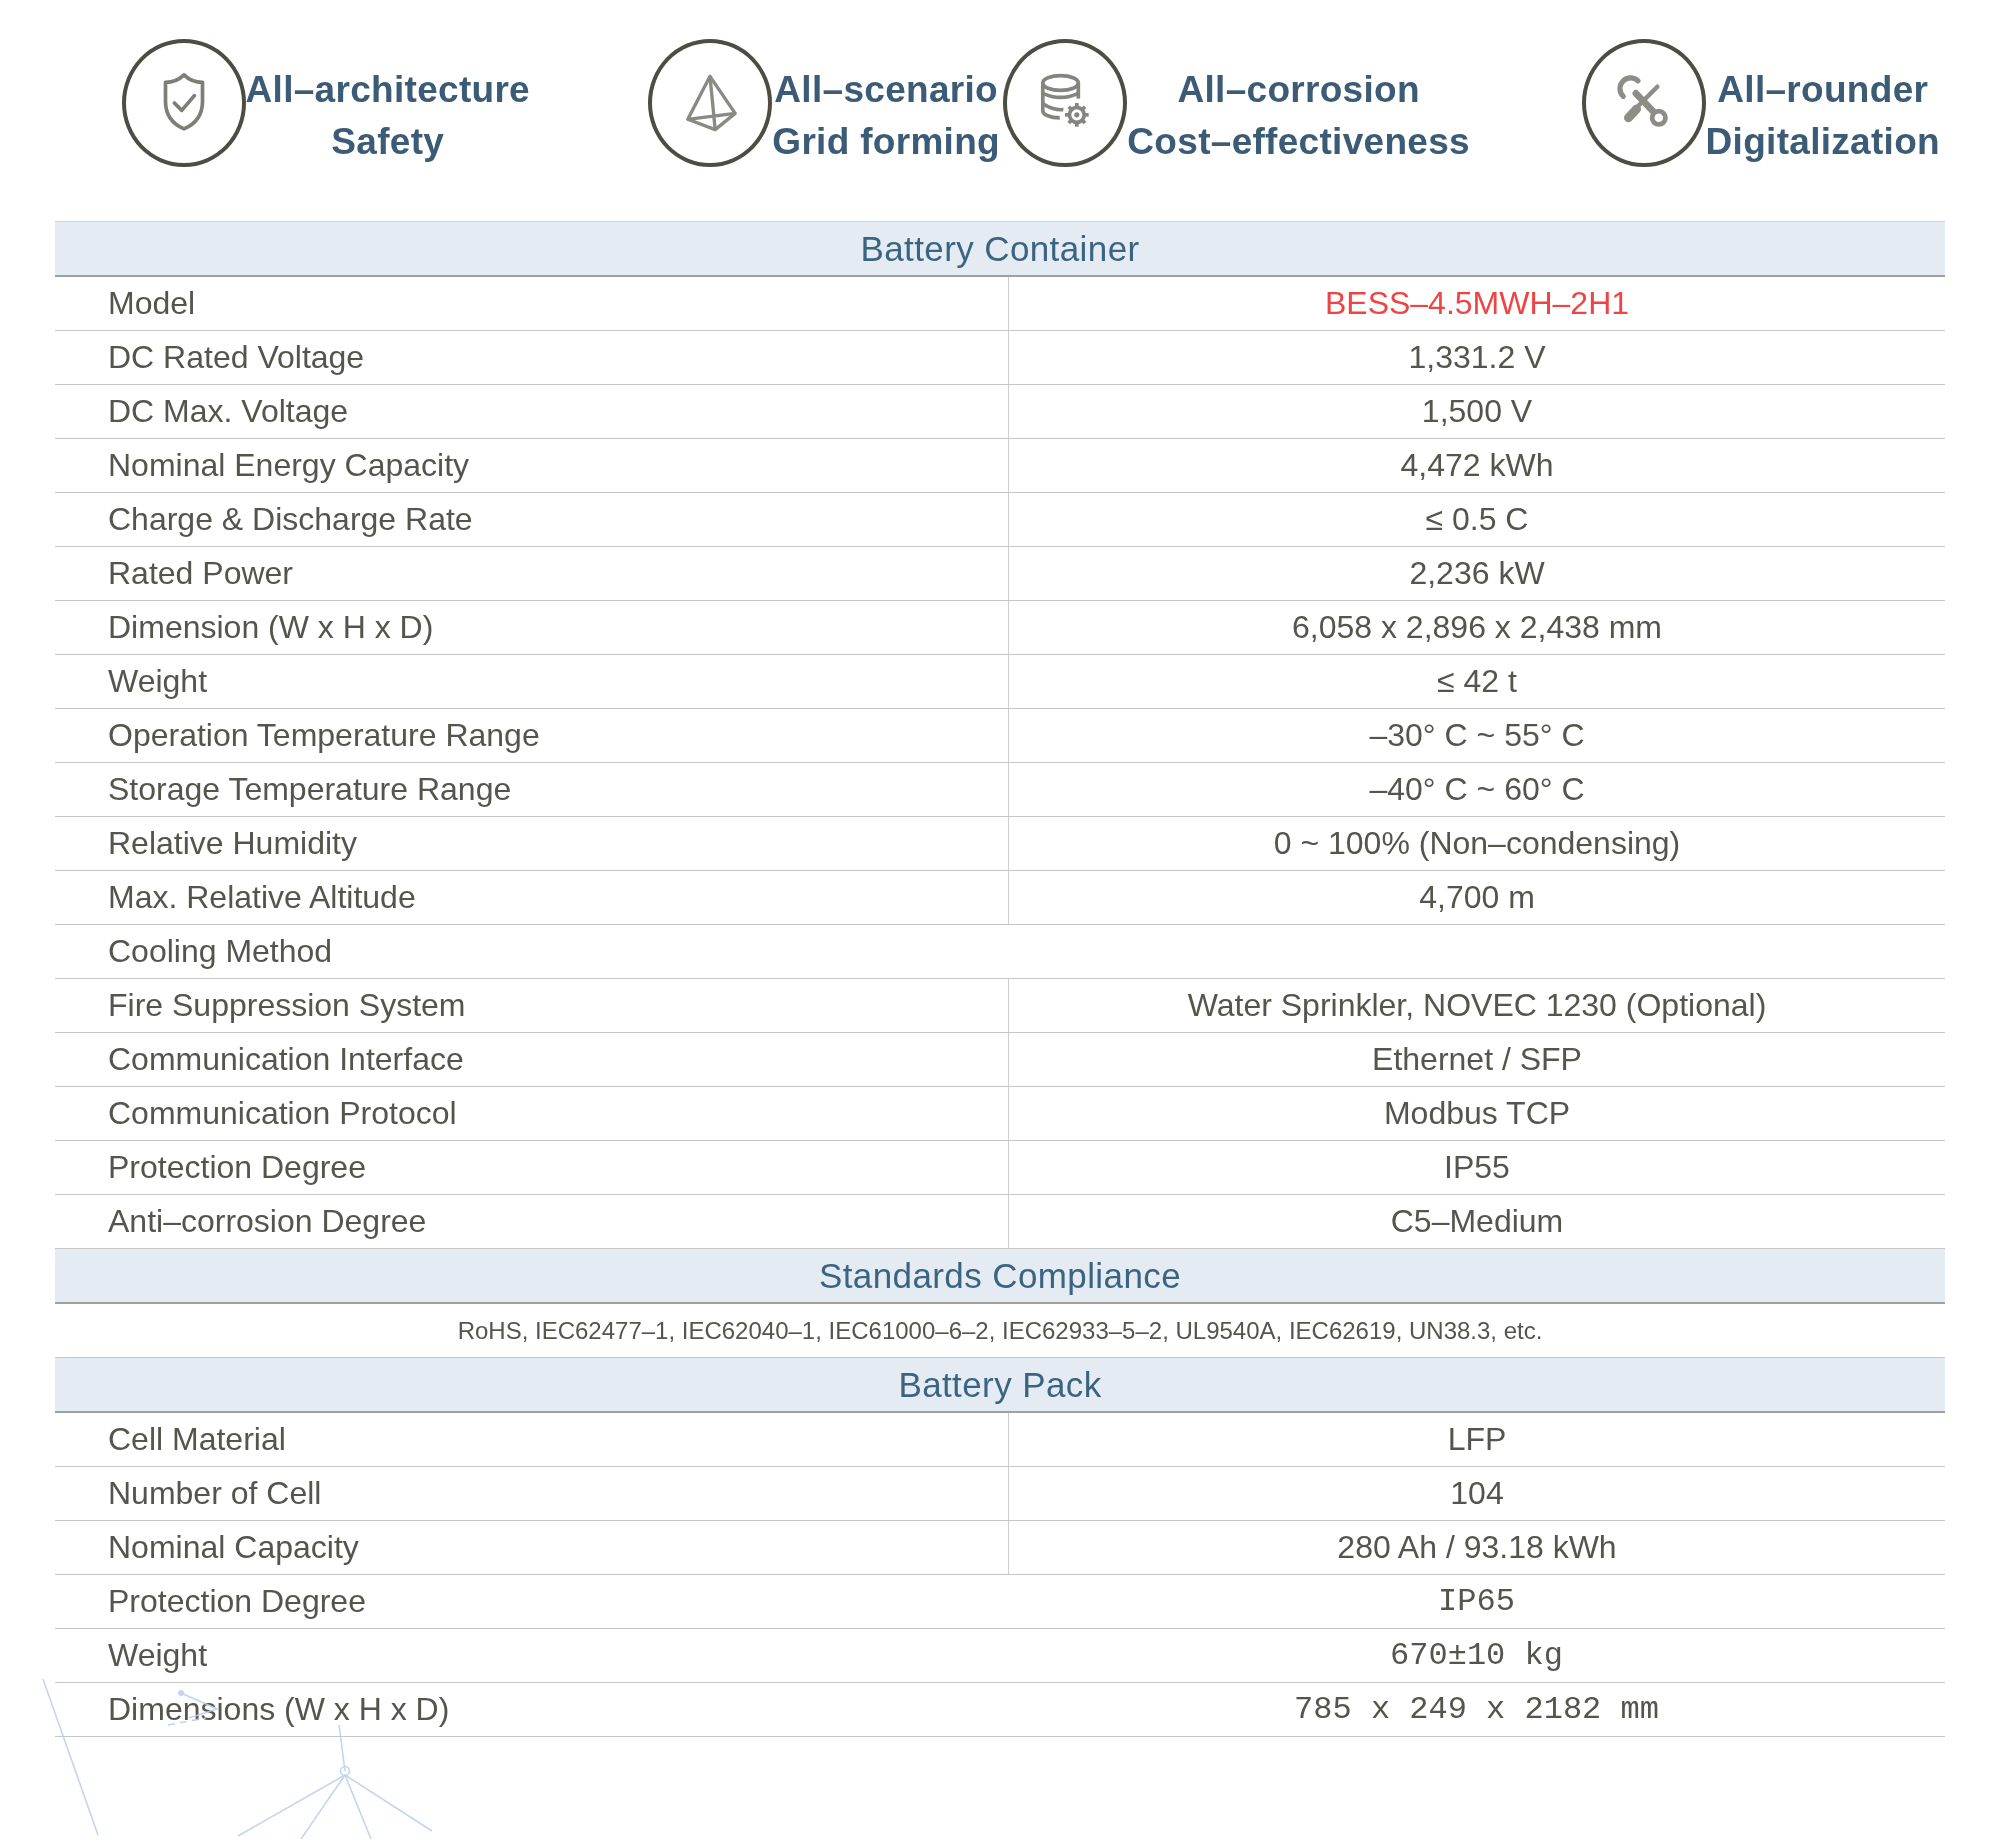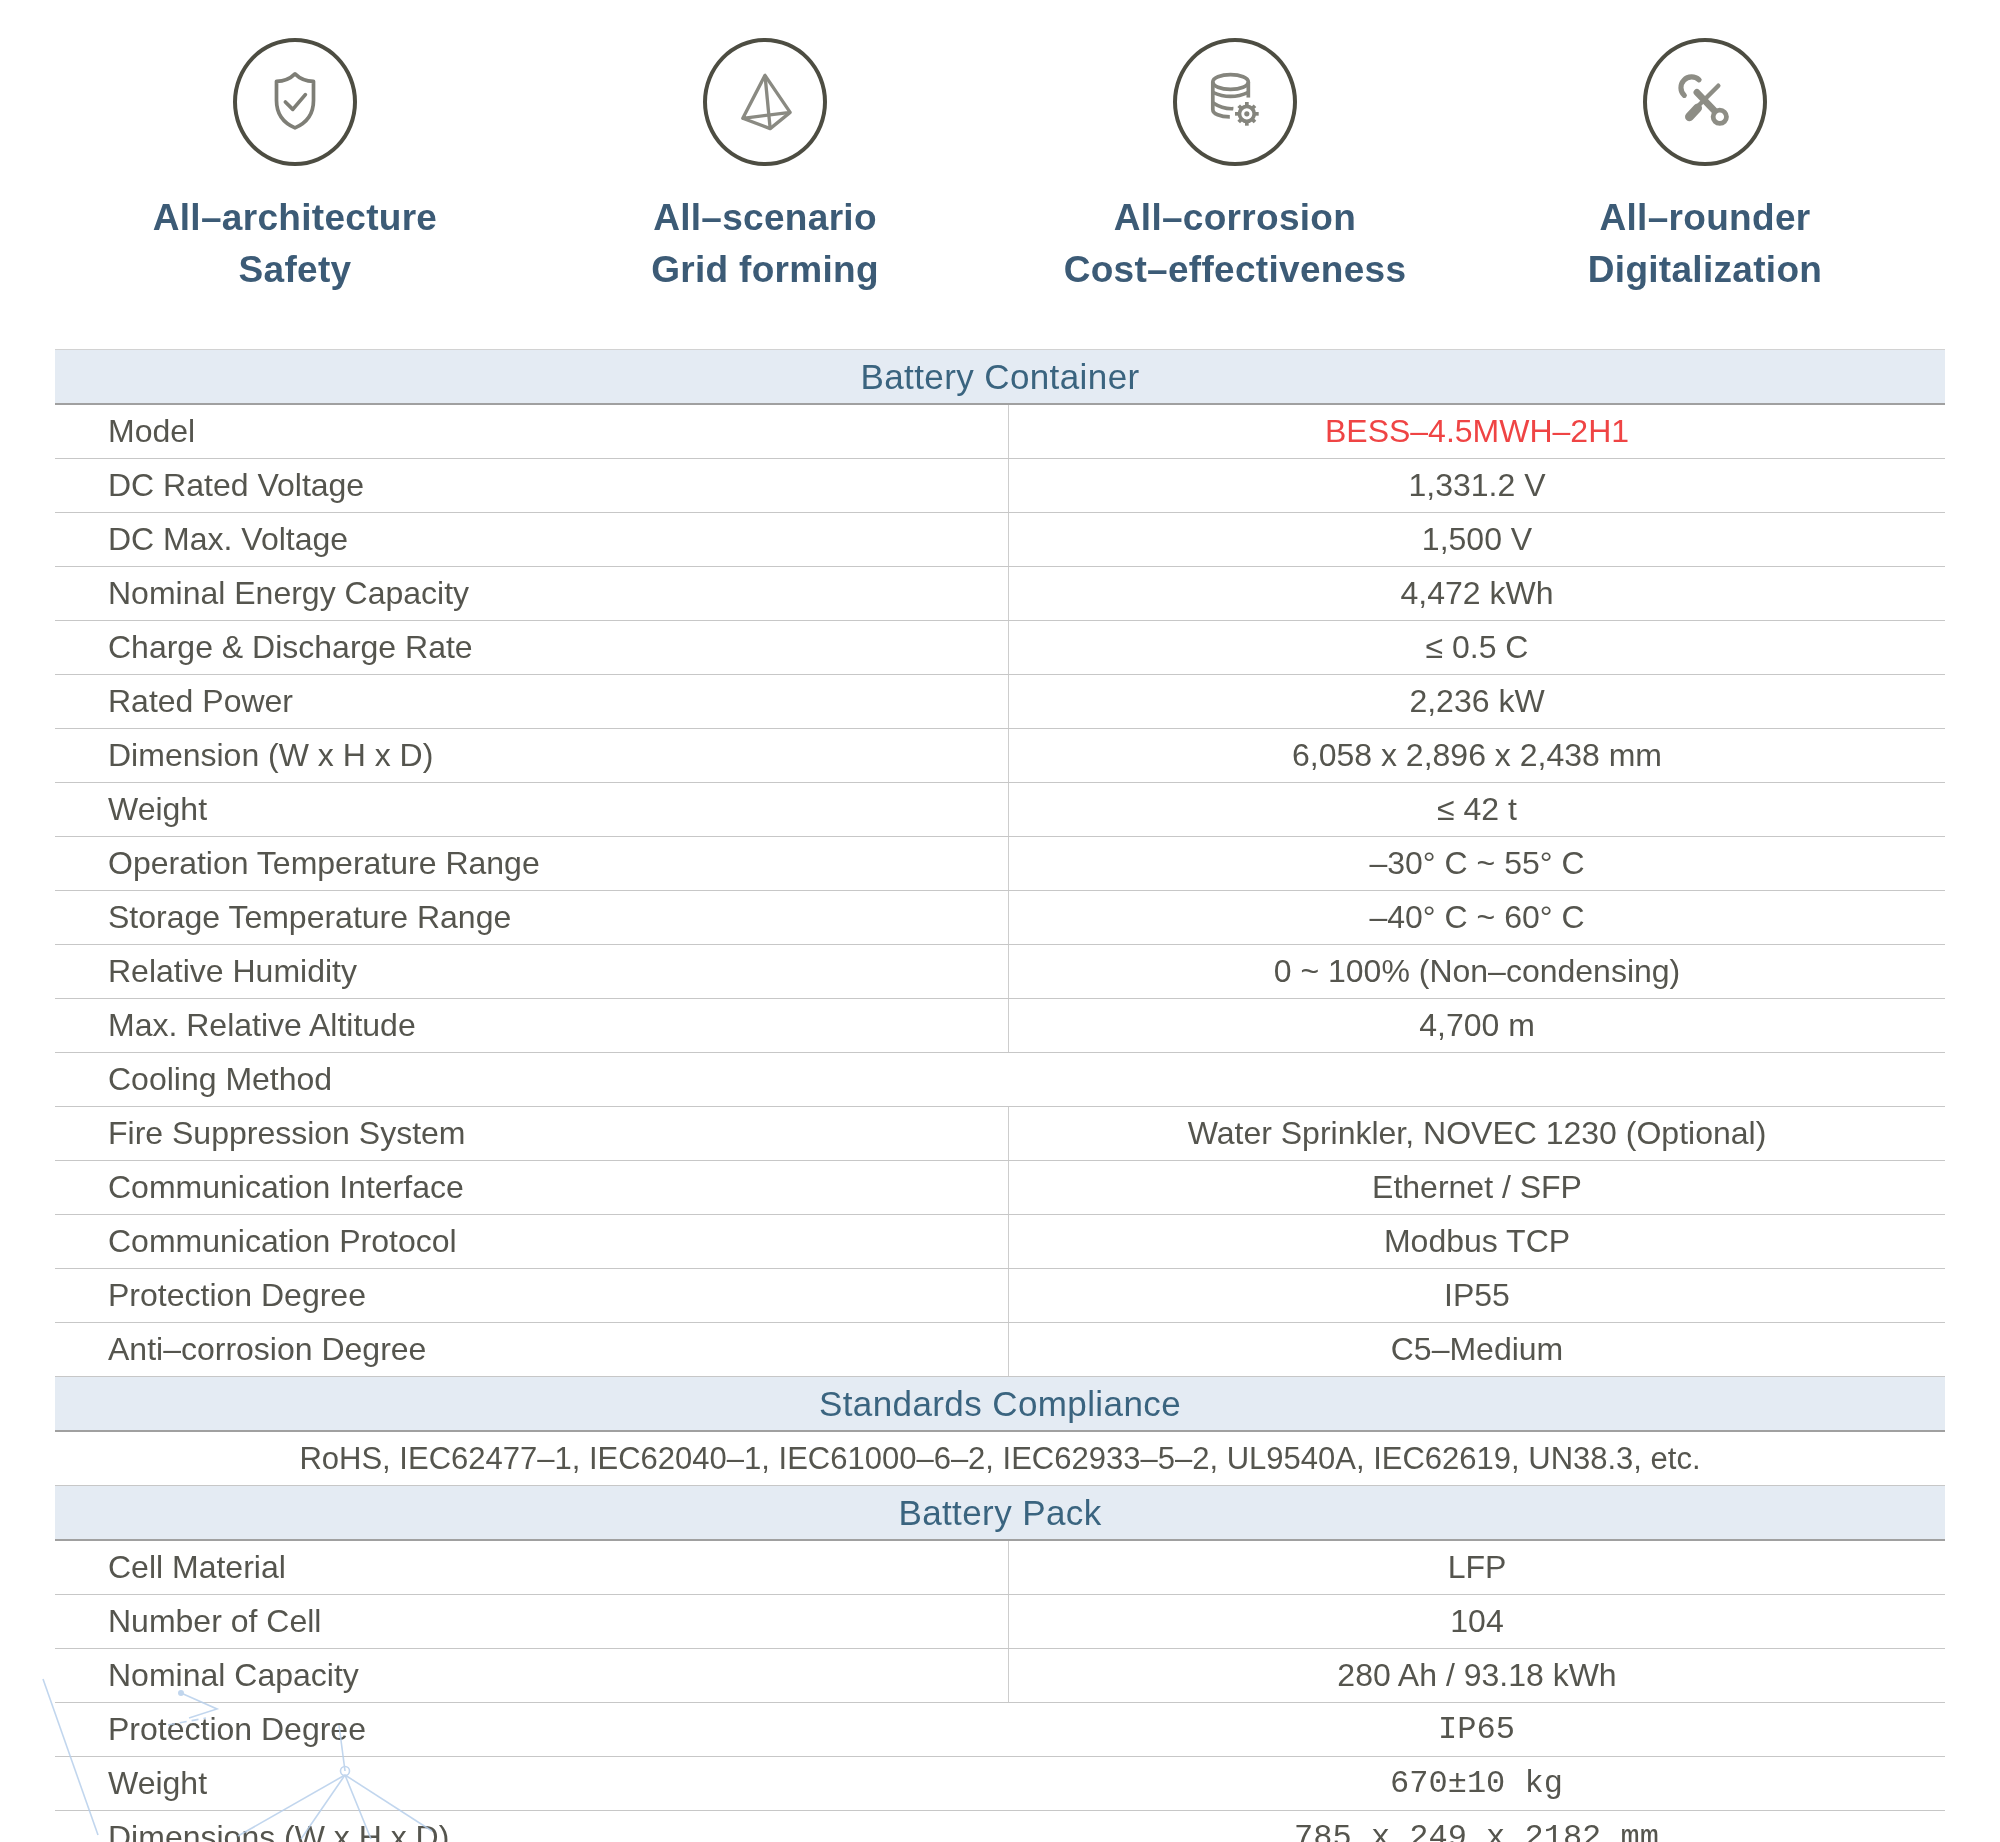--- a/index.html
+++ b/index.html
@@ -10,21 +10,21 @@
     position:relative;overflow:hidden;
     -webkit-font-smoothing:antialiased;
   }
   
   .features{
     display:flex;
     padding:38px 60px 0 60px;
   }
   .feature{
     flex:1;
-    display:flex;flex-direction:column;align-items:center;justify-content:flex-end;
+    display:flex;flex-direction:row;align-items:center;justify-content:flex-end;
   }
   .icon-circle{
     width:116px;height:120px;
     border:4px solid #4d4d42;
     border-radius:50%;
     display:flex;align-items:center;justify-content:center;
     box-sizing:content-box;
   }
   .icon-circle svg{width:74px;height:74px;display:block;}
   .feature-label{
@@ -66,21 +66,21 @@
     flex:1;
     justify-content:center;
     border-left:1px solid #cdcdcd;
     text-align:center;
   }
   .row.no-divider .cell.value{border-left:none;font-family:Liberation Mono, monospace;}
   .cell.value.accent{color:#ef4444;}
   .full-row{
     height:53px;
     display:flex;align-items:center;justify-content:center;
-    font-size:31px;
+    font-size:24px;
     color:#55554e;
     border-bottom:1px solid #c7c7c7;
     text-align:center;
   }
   
   .sketch{
     position:absolute;
     left:0;bottom:0;
     width:480px;height:235px;
     pointer-events:none;

